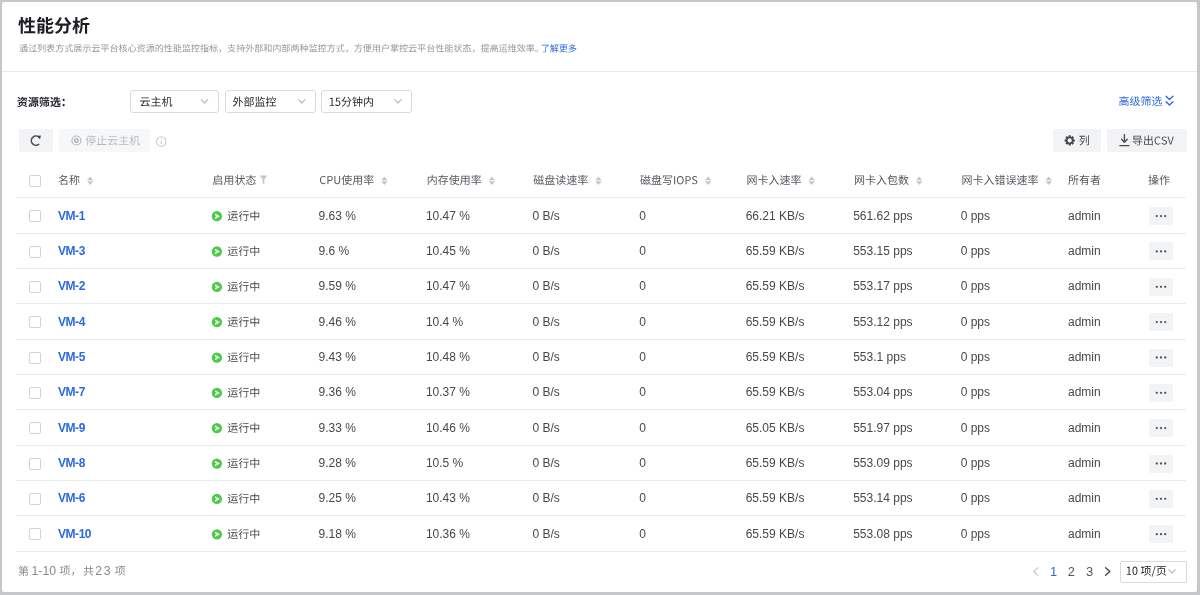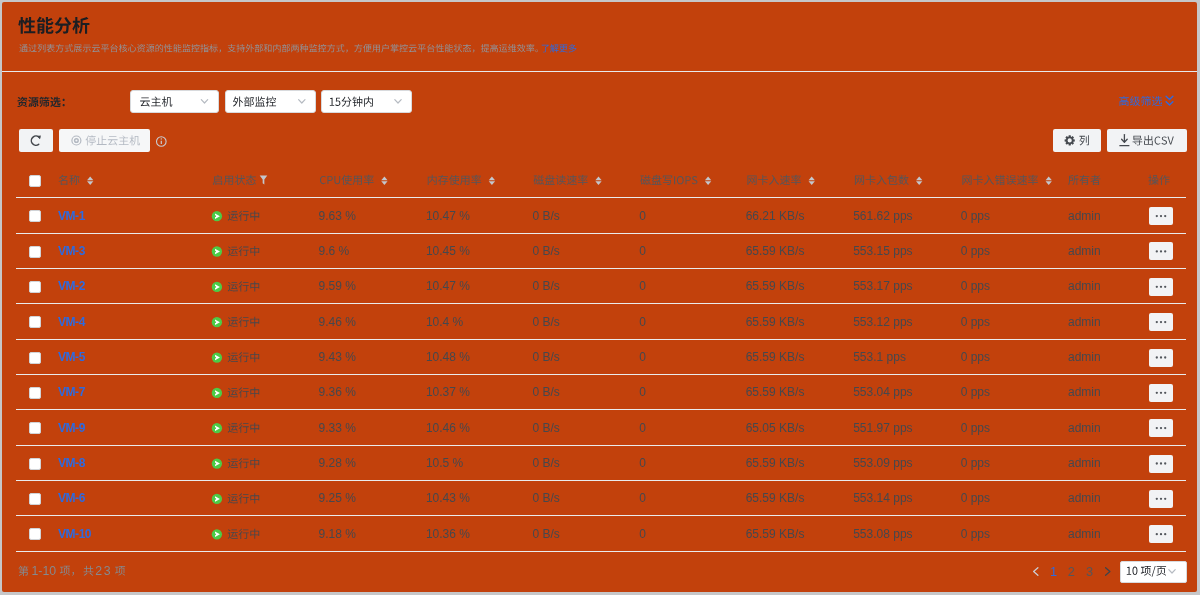--- a/index.html
+++ b/index.html
@@ -1,12 +1,12 @@
 <!DOCTYPE html>
-<html><head><meta charset="utf-8"><style>html,body{margin:0;padding:0}*{box-sizing:border-box}body{width:1200px;height:595px;font-family:"Liberation Sans",sans-serif;background:#c6c7c9}#page{position:absolute;left:2px;top:2px;width:1195px;height:590px;background:#c2410c;overflow:hidden;border-radius:2px}#page div{position:absolute}svg{position:absolute;left:0;top:0}</style></head><body>
+<html><head><meta charset="utf-8"><style>html,body{margin:0;padding:0}*{box-sizing:border-box}body{width:1200px;height:595px;font-family:"Liberation Sans",sans-serif;background:#c6c7c9}#page{position:absolute;left:2px;top:2px;width:1195px;height:590px;background:#ffffff;overflow:hidden;border-radius:2px}#page div{position:absolute}svg{position:absolute;left:0;top:0}</style></head><body>
 <div id="page">
     <div style="left:0px;top:69px;width:1195px;height:1px;background:#e8e9eb"></div>
     <div style="left:128px;top:88px;width:89px;height:23px;background:#fff;border:1px solid #d8dadd;border-radius:3px"></div>
     <div style="left:223.2px;top:88px;width:91px;height:23px;background:#fff;border:1px solid #d8dadd;border-radius:3px"></div>
     <div style="left:319.2px;top:88px;width:91.3px;height:23px;background:#fff;border:1px solid #d8dadd;border-radius:3px"></div>
     <div style="left:17px;top:126.8px;width:34px;height:23.4px;background:#f2f3f5;border-radius:2px"></div>
     <div style="left:57.2px;top:126.8px;width:90.6px;height:23.4px;background:#f6f7f8;border-radius:2px"></div>
     <div style="left:1051px;top:126.8px;width:48.2px;height:23.4px;background:#f2f3f5;border-radius:2px"></div>
     <div style="left:1104.9px;top:126.8px;width:80px;height:23.4px;background:#f2f3f5;border-radius:2px"></div>
     <div style="left:1118.4px;top:558.5px;width:66.5px;height:22.8px;background:#fff;border:1px solid #d8dadd;border-radius:2px"></div>

